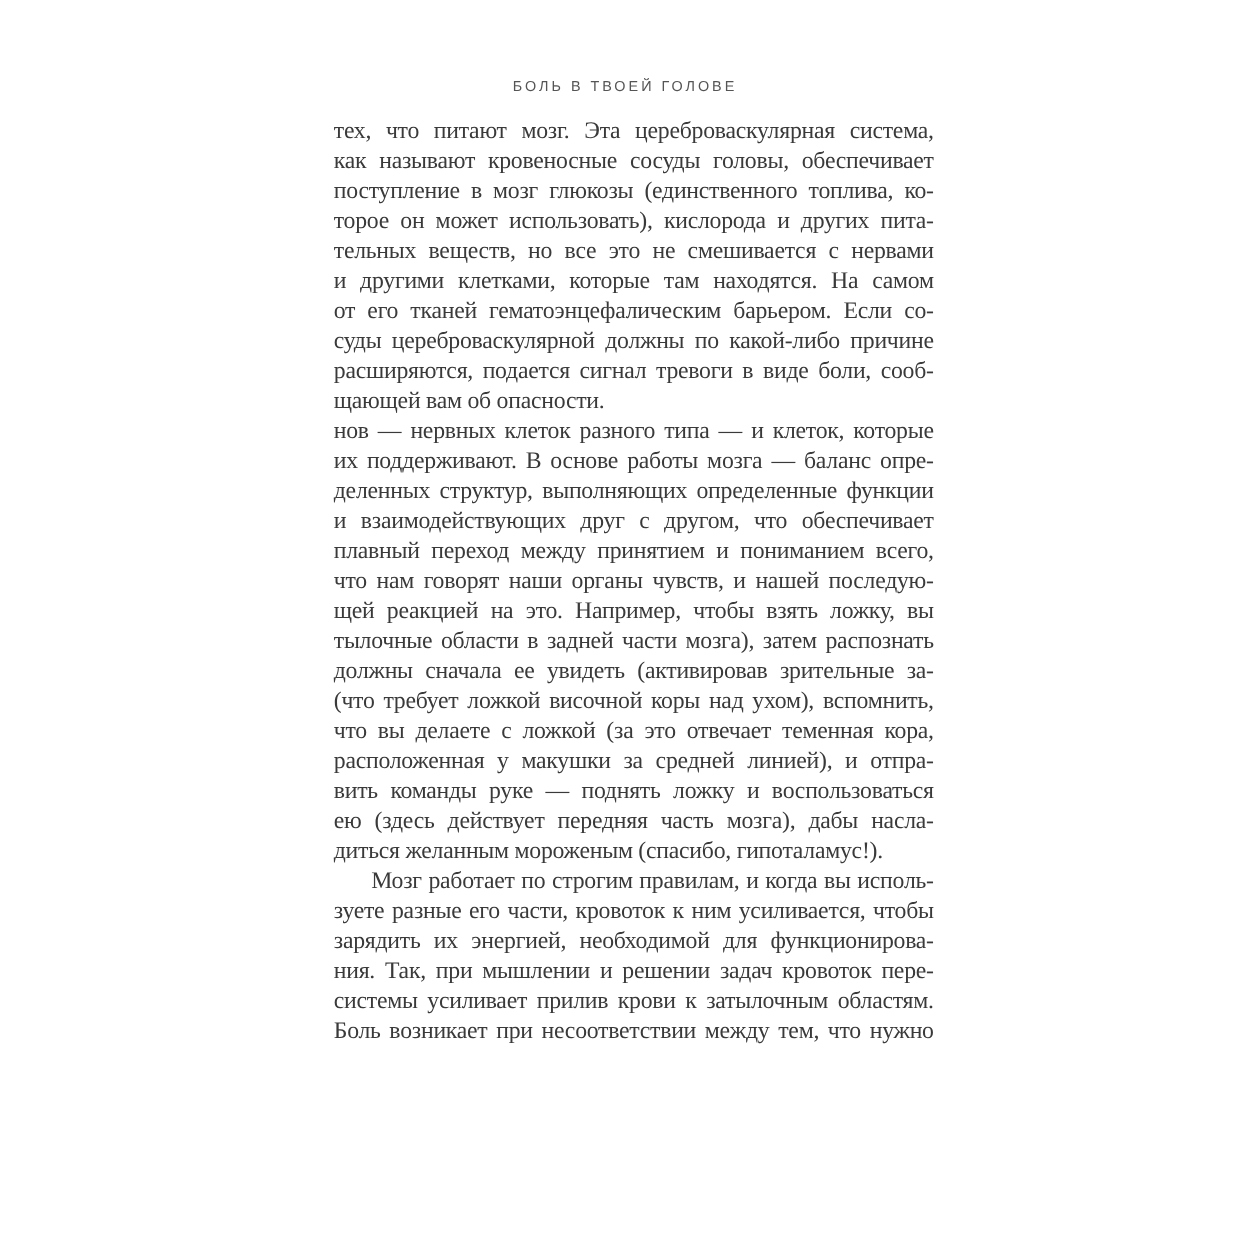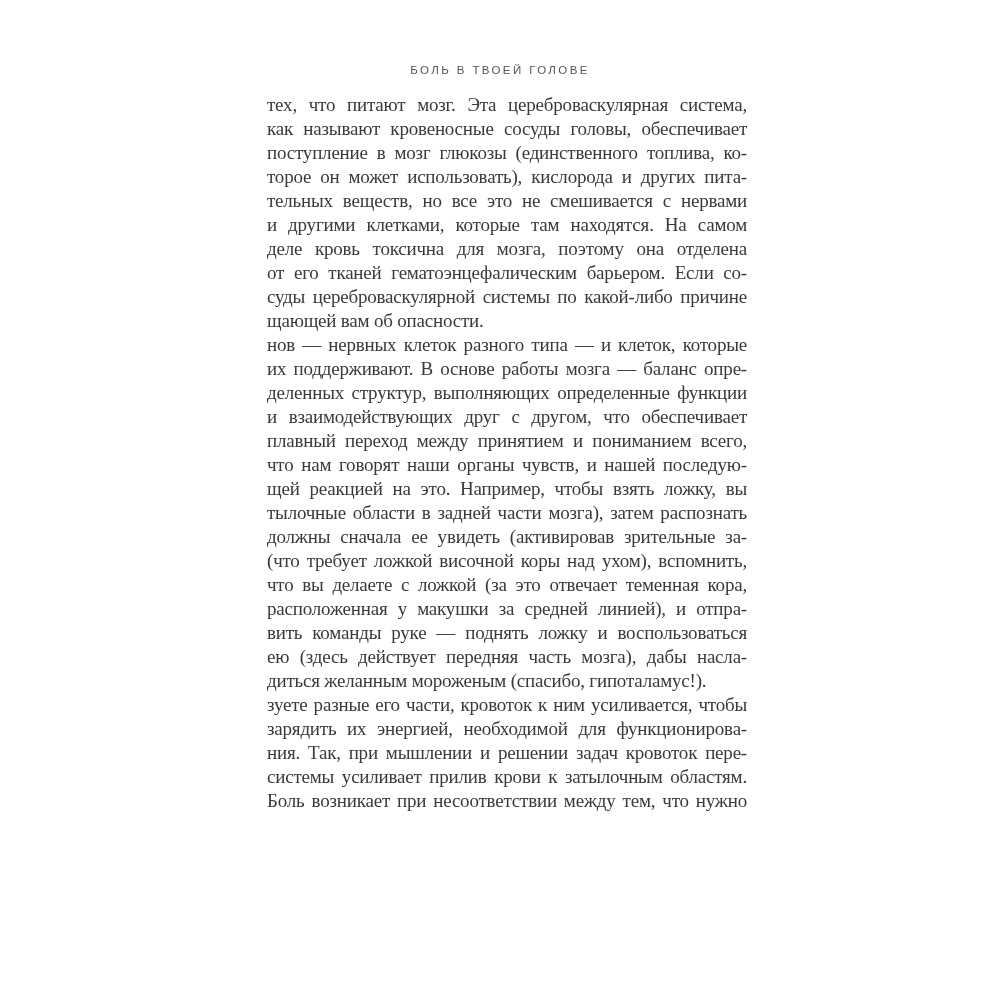--- a/index.html
+++ b/index.html
@@ -68,39 +68,40 @@
 <div class="page" style="--bg: #ffffff; --body-color: #3a3a3a; --header-color: #555555; --pagenum-color: #2b2b2b;">
   <div class="running-header">БОЛЬ В ТВОЕЙ ГОЛОВЕ</div>
 
   <div class="text-block">
       <div class="text-line">тех, что питают мозг. Эта цереброваскулярная система,</div>
       <div class="text-line">как называют кровеносные сосуды головы, обеспечивает</div>
       <div class="text-line">поступление в мозг глюкозы (единственного топлива, ко-</div>
       <div class="text-line">торое он может использовать), кислорода и других пита-</div>
       <div class="text-line">тельных веществ, но все это не смешивается с нервами</div>
       <div class="text-line">и другими клетками, которые там находятся. На самом</div>
-      <div class="text-line">деле кровь токсична для мозга, поэтому она отделена</div>
       <div class="text-line">от его тканей гематоэнцефалическим барьером. Если со-</div>
-      <div class="text-line">суды цереброваскулярной системы по какой-либо причине</div>
+      <div class="text-line">суды цереброваскулярной должны по какой-либо причине</div>
+      <div class="text-line">расширяются, подается сигнал тревоги в виде боли, сооб-</div>
       <div class="text-line para-end">щающей вам об опасности.</div>
       <div class="text-line">нов — нервных клеток разного типа — и клеток, которые</div>
       <div class="text-line">их поддерживают. В основе работы мозга — баланс опре-</div>
       <div class="text-line">деленных структур, выполняющих определенные функции</div>
       <div class="text-line">и взаимодействующих друг с другом, что обеспечивает</div>
       <div class="text-line">плавный переход между принятием и пониманием всего,</div>
       <div class="text-line">что нам говорят наши органы чувств, и нашей последую-</div>
       <div class="text-line">щей реакцией на это. Например, чтобы взять ложку, вы</div>
       <div class="text-line">тылочные области в задней части мозга), затем распознать</div>
       <div class="text-line">должны сначала ее увидеть (активировав зрительные за-</div>
       <div class="text-line">(что требует ложкой височной коры над ухом), вспомнить,</div>
       <div class="text-line">что вы делаете с ложкой (за это отвечает теменная кора,</div>
       <div class="text-line">расположенная у макушки за средней линией), и отпра-</div>
       <div class="text-line">вить команды руке — поднять ложку и воспользоваться</div>
       <div class="text-line">ею (здесь действует передняя часть мозга), дабы насла-</div>
       <div class="text-line para-end">диться желанным мороженым (спасибо, гипоталамус!).</div>
+      <div class="text-line indent">Мозг работает по строгим правилам, и когда вы исполь-</div>
       <div class="text-line">зуете разные его части, кровоток к ним усиливается, чтобы</div>
       <div class="text-line">зарядить их энергией, необходимой для функционирова-</div>
       <div class="text-line">ния. Так, при мышлении и решении задач кровоток пере-</div>
       <div class="text-line">системы усиливает прилив крови к затылочным областям.</div>
       <div class="text-line">Боль возникает при несоответствии между тем, что нужно</div>
     </div>
 
   <div class="page-number">10</div>
 </div>
 

